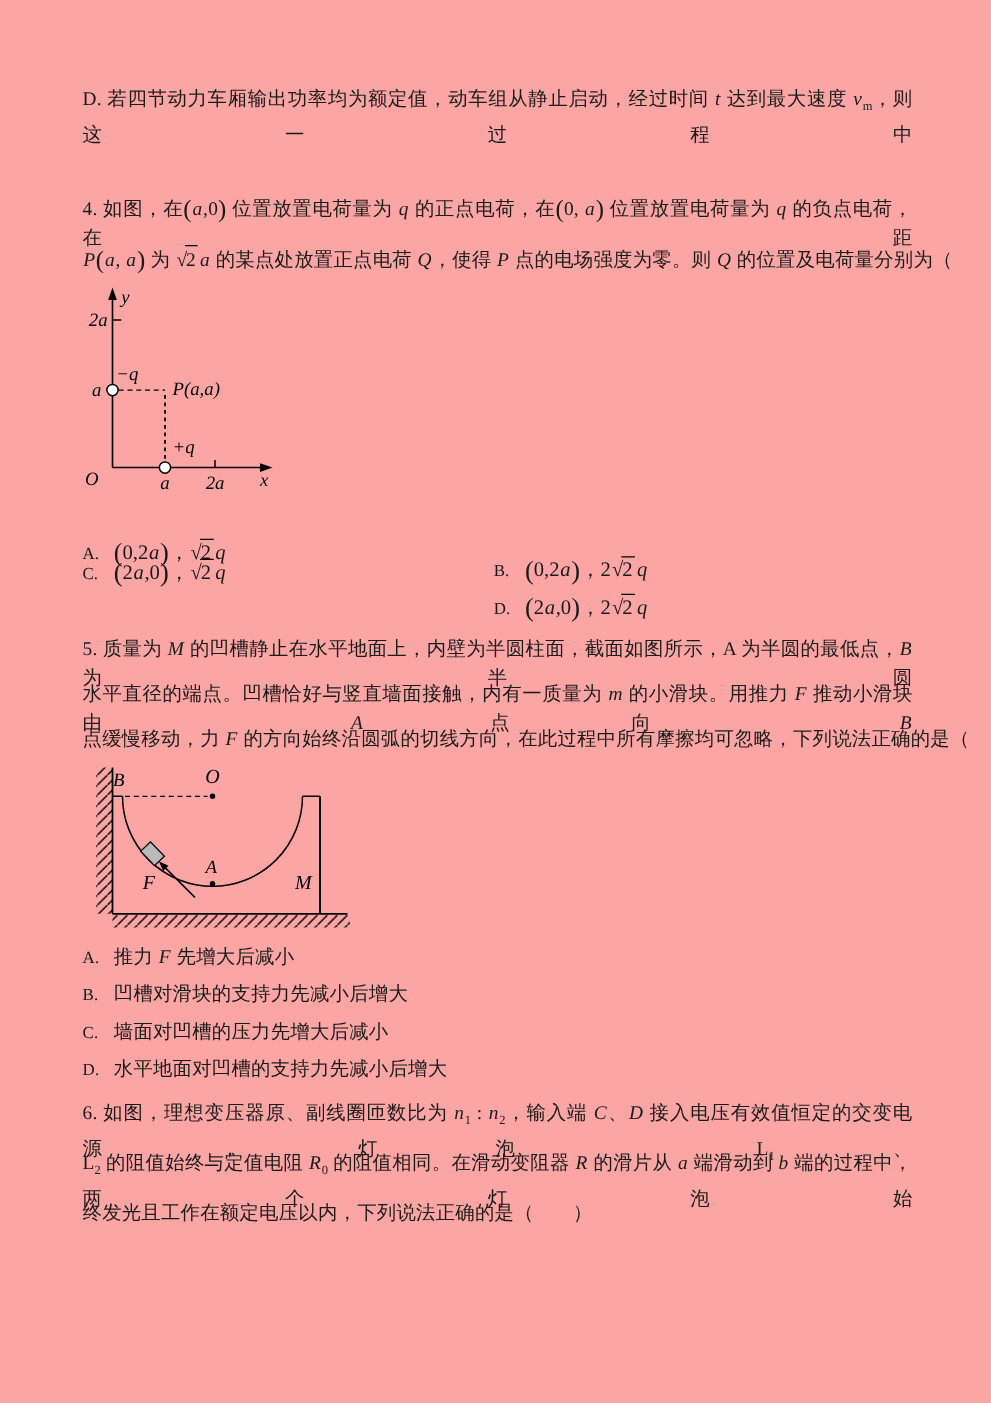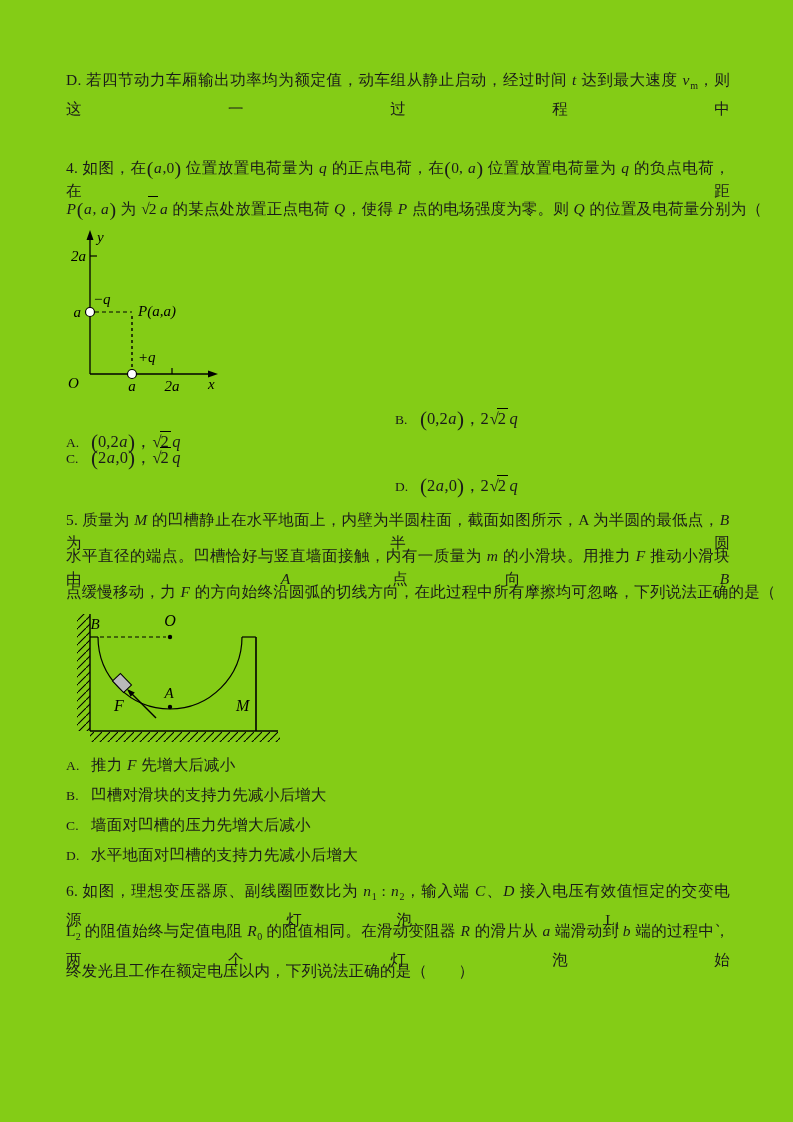--- a/index.html
+++ b/index.html
@@ -1,21 +1,21 @@
 <!DOCTYPE html>
 <html><head>
 <meta charset="utf-8">
 <style>
   html,body{margin:0;padding:0;}
   body{
     width:793px;height:1122px;background:#ffffff;color:#1a1a1a;
     font-family:"Liberation Serif","DejaVu Serif",serif;
     position:relative;overflow:hidden;
   }
-  .page{position:absolute;inset:0;background:#84cc16;}
+  .page{position:absolute;inset:0;background:#fca5a5;}
   .line{
     position:absolute;left:66px;width:664px;
     font-size:15.5px;line-height:23px;letter-spacing:0.2px;
     white-space:nowrap;
   }
   .just{white-space:normal;text-align:justify;text-align-last:justify;}
   .formula{line-height:38px;}
   .seg{}
   .seg.i{font-style:italic;padding:0 0.5px;}
   .seg.sub{font-size:10px;vertical-align:-4px;letter-spacing:0;}
@@ -75,21 +75,21 @@
       <text x="78" y="90">P(a,a)</text>
       <text x="78" y="136">+q</text>
       <text x="72" y="165" text-anchor="middle">a</text>
       <text x="112" y="165" text-anchor="middle">2a</text>
     </svg>
   </div>
 
   <div class="optrow" style="left:66px;top:431px">
     <span class="optletter">A.</span><span class="optmath"><span class="seg pa">(</span><span class="seg">0,2</span><span class="seg i">a</span><span class="seg pa">)</span><span class="seg">，</span><span class="sqrt"><span class="rsign">√</span><span class="rcand">2</span></span><span class="seg i">q</span></span>
   </div>
-  <div class="optrow" style="left:395px;top:408px">
+  <div class="optrow" style="left:395px;top:445px">
     <span class="optletter">B.</span><span class="optmath"><span class="seg pa">(</span><span class="seg">0,2</span><span class="seg i">a</span><span class="seg pa">)</span><span class="seg">，2</span><span class="sqrt"><span class="rsign">√</span><span class="rcand">2</span></span><span class="seg i">q</span></span>
   </div>
   <div class="optrow" style="left:66px;top:447px">
     <span class="optletter">C.</span><span class="optmath"><span class="seg pa">(</span><span class="seg">2</span><span class="seg i">a</span><span class="seg">,0</span><span class="seg pa">)</span><span class="seg">，</span><span class="sqrt"><span class="rsign">√</span><span class="rcand">2</span></span><span class="seg i">q</span></span>
   </div>
   <div class="optrow" style="left:395px;top:475px">
     <span class="optletter">D.</span><span class="optmath"><span class="seg pa">(</span><span class="seg">2</span><span class="seg i">a</span><span class="seg">,0</span><span class="seg pa">)</span><span class="seg">，2</span><span class="sqrt"><span class="rsign">√</span><span class="rcand">2</span></span><span class="seg i">q</span></span>
   </div>
 
   <div class="line just" style="top:508px"><span class="seg">5. 质量为 </span><span class="seg i">M</span><span class="seg"> 的凹槽静止在水平地面上，内壁为半圆柱面，截面如图所示，A 为半圆的最低点，</span><span class="seg i">B</span><span class="seg"> 为半圆</span></div>

